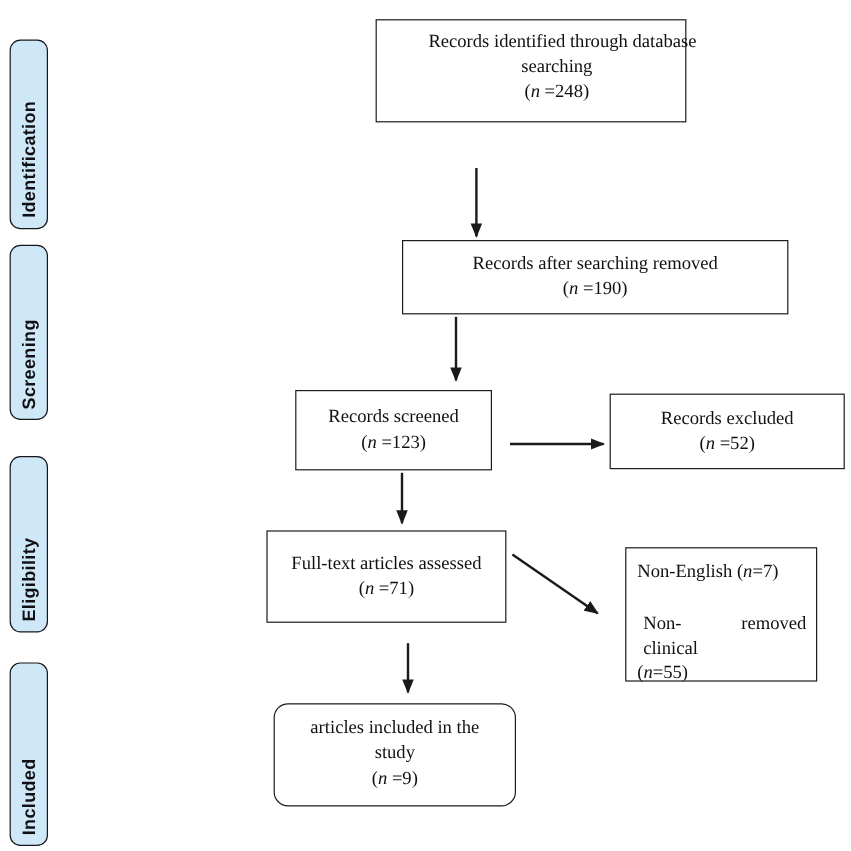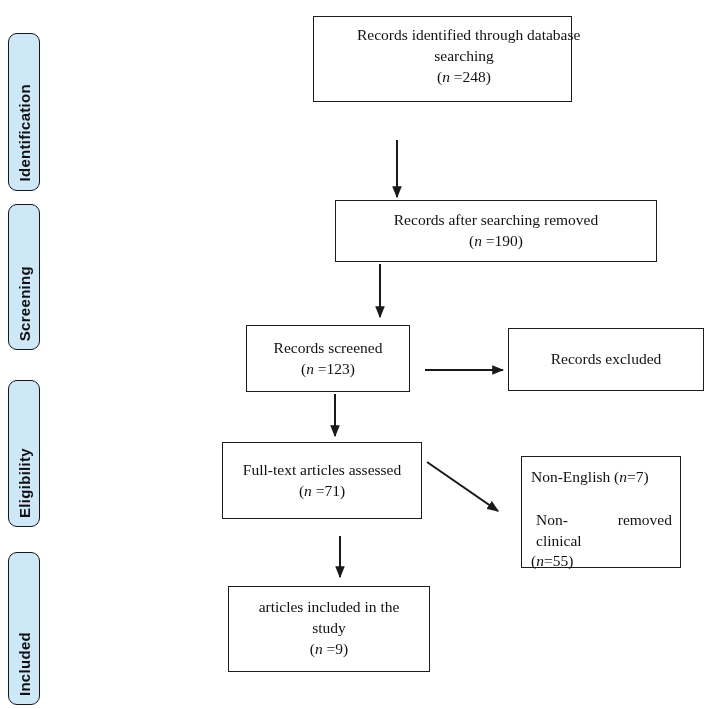--- a/index.html
+++ b/index.html
@@ -84,35 +84,36 @@
     <div class="fline"><span>(</span><i>n</i><span> =190)</span></div>
   </div>
 
   <div class="fbox center" style="left:230px; top:325px; width:164px; height:67px;margin-left:16px;">
     <div class="fline">Records screened</div>
     <div class="fline"><span>(</span><i>n</i><span> =123)</span></div>
   </div>
 
   <div class="fbox center" style="left:508px; top:328px; width:196px; height:63px;">
     <div class="fline">Records excluded</div>
+    <div class="fline"><span>(</span><i>n</i><span> =52)</span></div>
   </div>
 
   <div class="fbox center" style="left:222px; top:442px; width:200px; height:77px;">
     <div class="fline">Full-text articles assessed</div>
     <div class="fline"><span>(</span><i>n</i><span> =71)</span></div>
   </div>
 
   <div class="fbox leftalign" style="left:521px; top:456px; width:160px; height:112px;">
     <div><span>Non-English (</span><i>n</i><span>=7)</span></div>
     <div class="justify-line">
       <span>Non-clinical</span>
       <span>removed</span>
     </div>
     <div><span>(</span><i>n</i><span>=55)</span></div>
   </div>
 
-  <div class="fbox top" style="left:228px; top:586px; width:202px; height:86px; padding-top:10px;">
+  <div class="fbox top" style="left:228px; top:586px; width:202px; height:86px; padding-top:10px;border-radius:12px;">
     <div class="fline">articles included in the</div>
     <div class="fline">study</div>
     <div class="fline"><span>(</span><i>n</i><span> =9)</span></div>
   </div>
 
 </div>
 
 </body></html>

